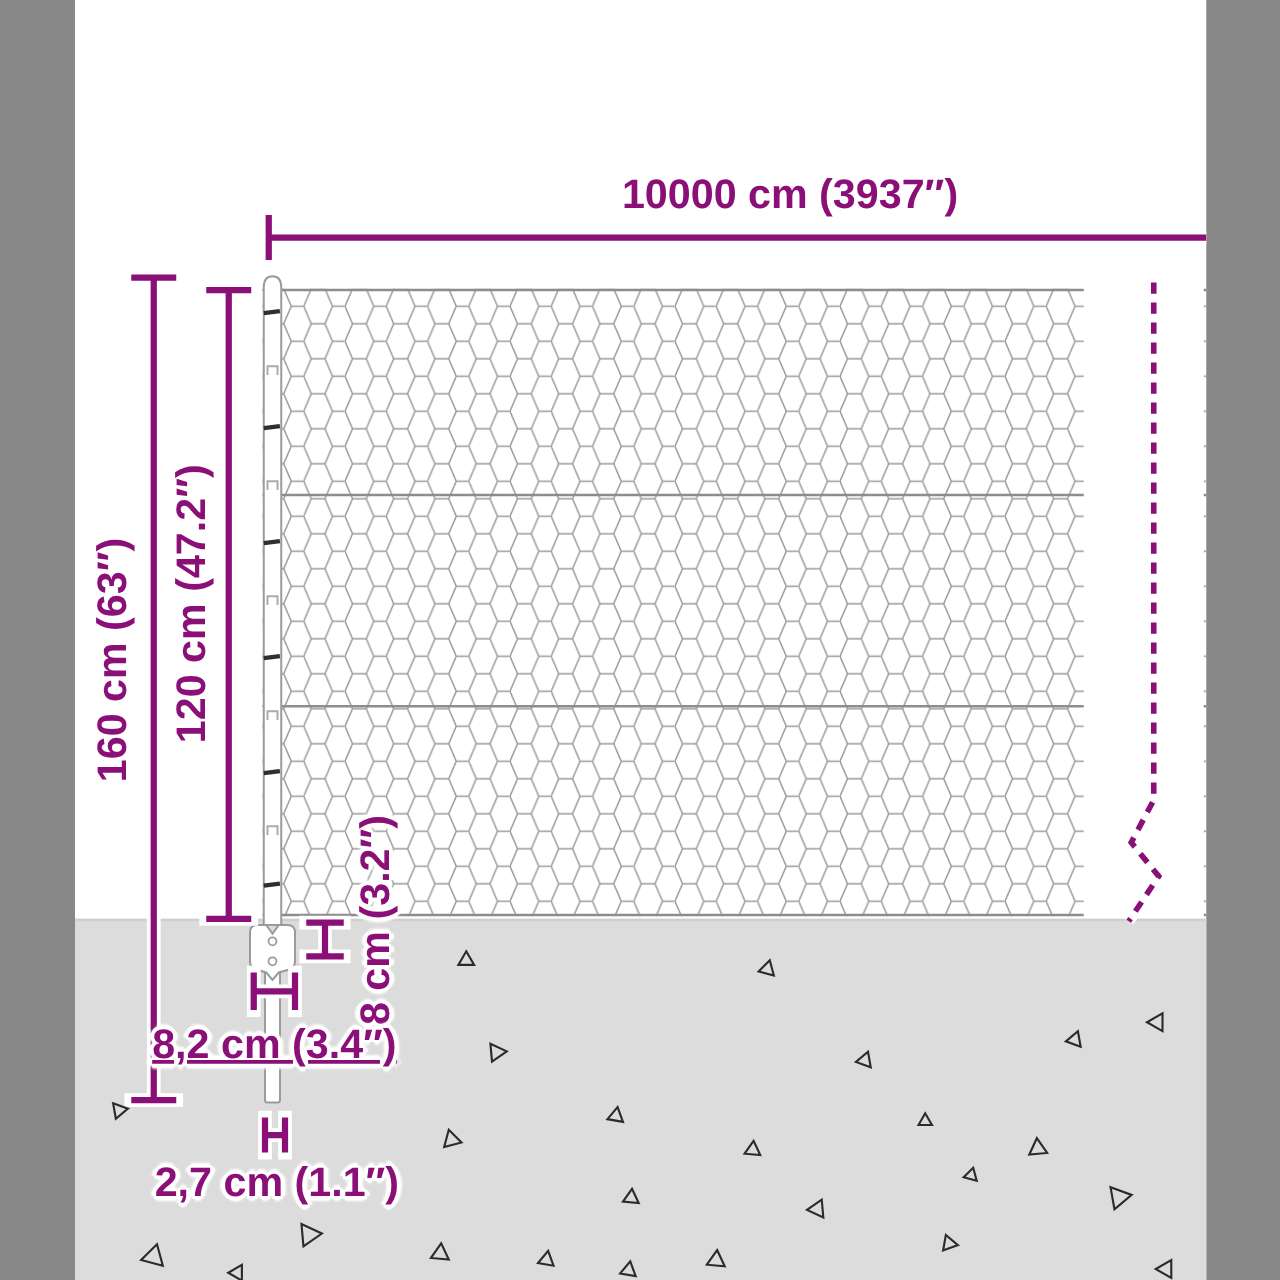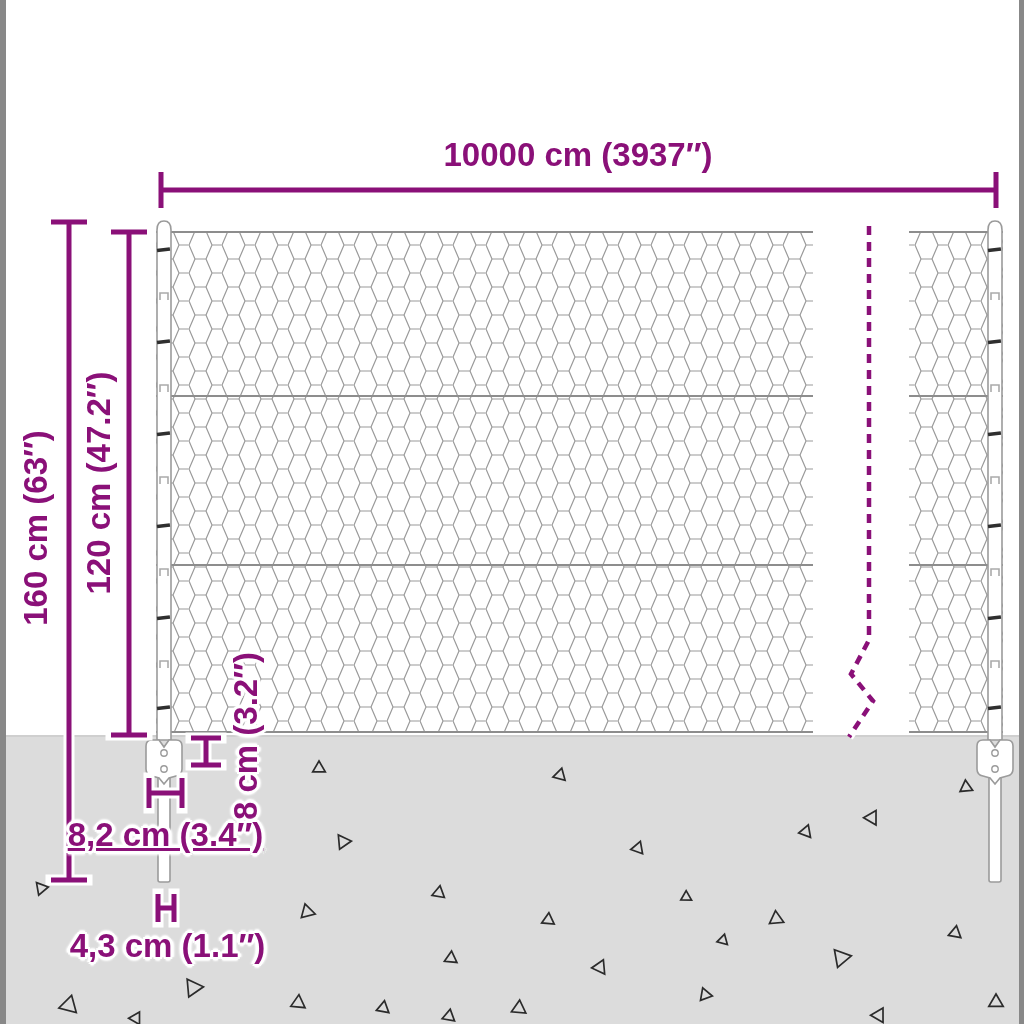--- a/index.html
+++ b/index.html
@@ -6,21 +6,21 @@
     --accent:#8a1078;
     --ground:#dcdcdc;
     --mesh:#9a9a9a;
     --outline:#9b9b9b;
     --triangle:#2b2b2b;
     --bg:#ffffff;
   }
   html,body{margin:0;padding:0;}
   body{background:#888;font-family:"Liberation Sans", sans-serif;}
   .stage{
-    position:relative;width:1013px;height:1024px;background:var(--bg);
+    position:relative;width:905px;height:1024px;background:var(--bg);
     overflow:hidden;margin:0 auto;
   }
   .ground{
     position:absolute;left:0;top:735px;width:1024px;height:289px;
     background:var(--ground);border-top:2px solid #cfcfcf;box-sizing:border-box;
   }
   svg.canvas{position:absolute;left:0;top:0;}
   .mesh-rect{fill:url(#meshPattern);}
   .wire-line{stroke:#8d8d8d;stroke-width:2;}
   .post-body{fill:#ffffff;stroke:var(--outline);stroke-width:1.6;}
@@ -184,15 +184,15 @@
   <div class="label" style="left:155px;top:136px;width:835px;" data-name="width-dimension-label">10000 cm (3937″)</div>
 
   <div class="label vertical" style="left:30px;top:528px;" data-name="total-height-dimension-label">160 cm (63″)</div>
 
   <div class="label vertical" style="left:93px;top:483px;" data-name="mesh-height-dimension-label">120 cm (47.2″)</div>
 
   <div class="label vertical" style="left:240px;top:736px;" data-name="anchor-depth-dimension-label">8 cm (3.2″)</div>
 
   <div class="label centered" style="left:160px;top:835px;text-decoration:underline;" data-name="anchor-width-dimension-label">8,2 cm (3.4″)</div>
 
-  <div class="label centered" style="left:162px;top:946px;" data-name="spike-width-dimension-label">4,3 cm (1.1″)</div>
+  <div class="label centered" style="left:162px;top:946px;" data-name="spike-width-dimension-label">2,7 cm (1.1″)</div>
 
 </div>
 
 </body></html>

